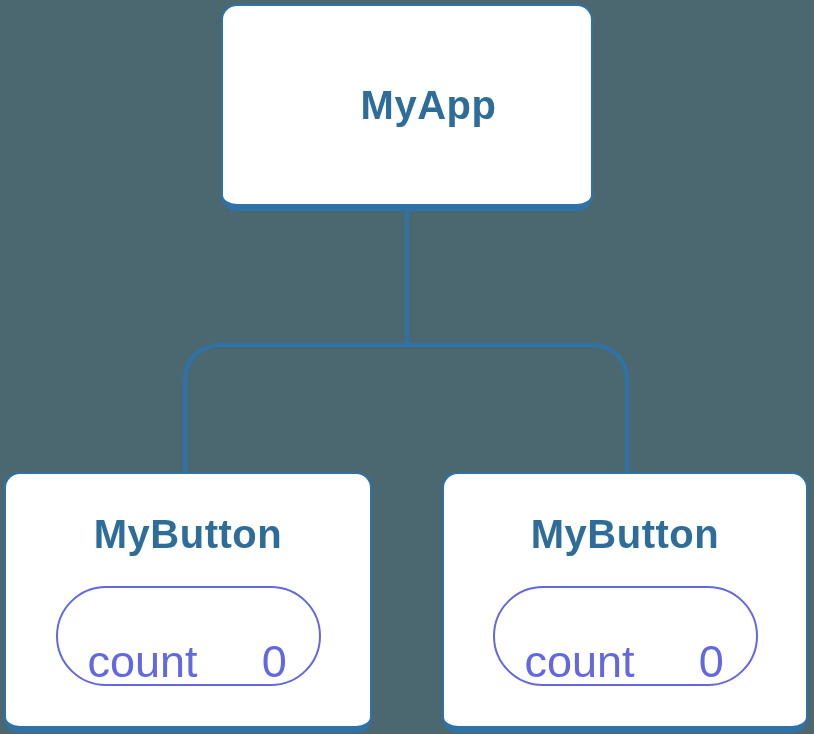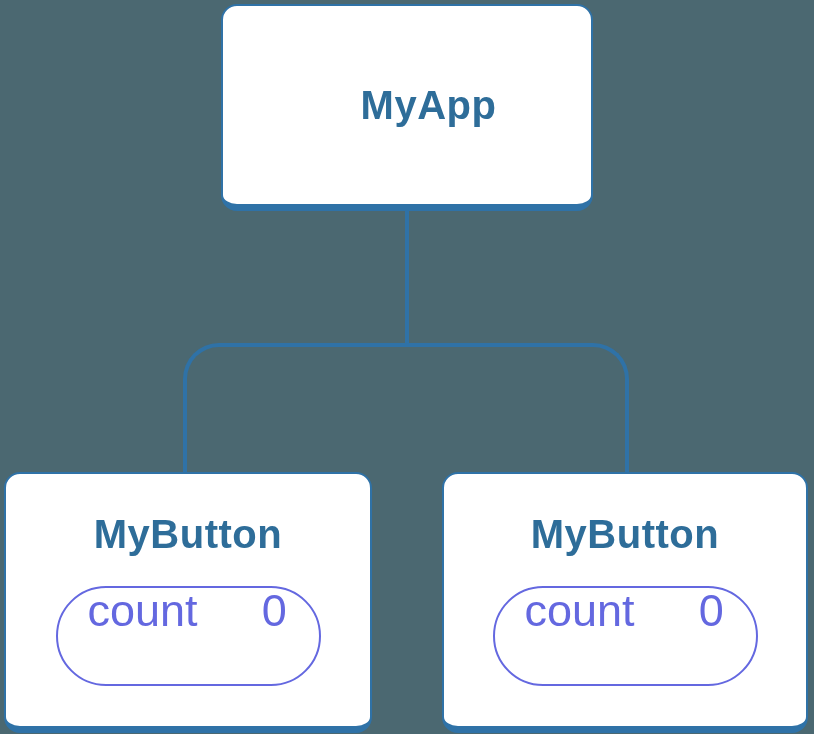--- a/index.html
+++ b/index.html
@@ -35,21 +35,21 @@
   .card.root{left:221px;top:4px;width:372px;height:207px;padding-left:43px;}
   .card.child-left{left:4px;top:472px;width:368px;height:261px;}
   .card.child-right{left:442px;top:472px;width:366px;height:261px;}
   .card-title{
     color:var(--title,#2E6D99);
     font-size:40px;font-weight:600;letter-spacing:.5px;
     line-height:1;
   }
   
   .pill{
-    display:flex;align-items:flex-start;
+    display:flex;align-items:flex-end;
     width:265px;height:100px;box-sizing:border-box;
     border:2.5px solid var(--state,#6468E0);
     border-radius:50px;
     color:var(--state,#6468E0);
     font-size:45px;font-weight:400;
     background:var(--node-fill,#FFFFFF);
   }
   .pill-key{
     width:170px;display:flex;align-items:center;justify-content:center;
     line-height:1;

